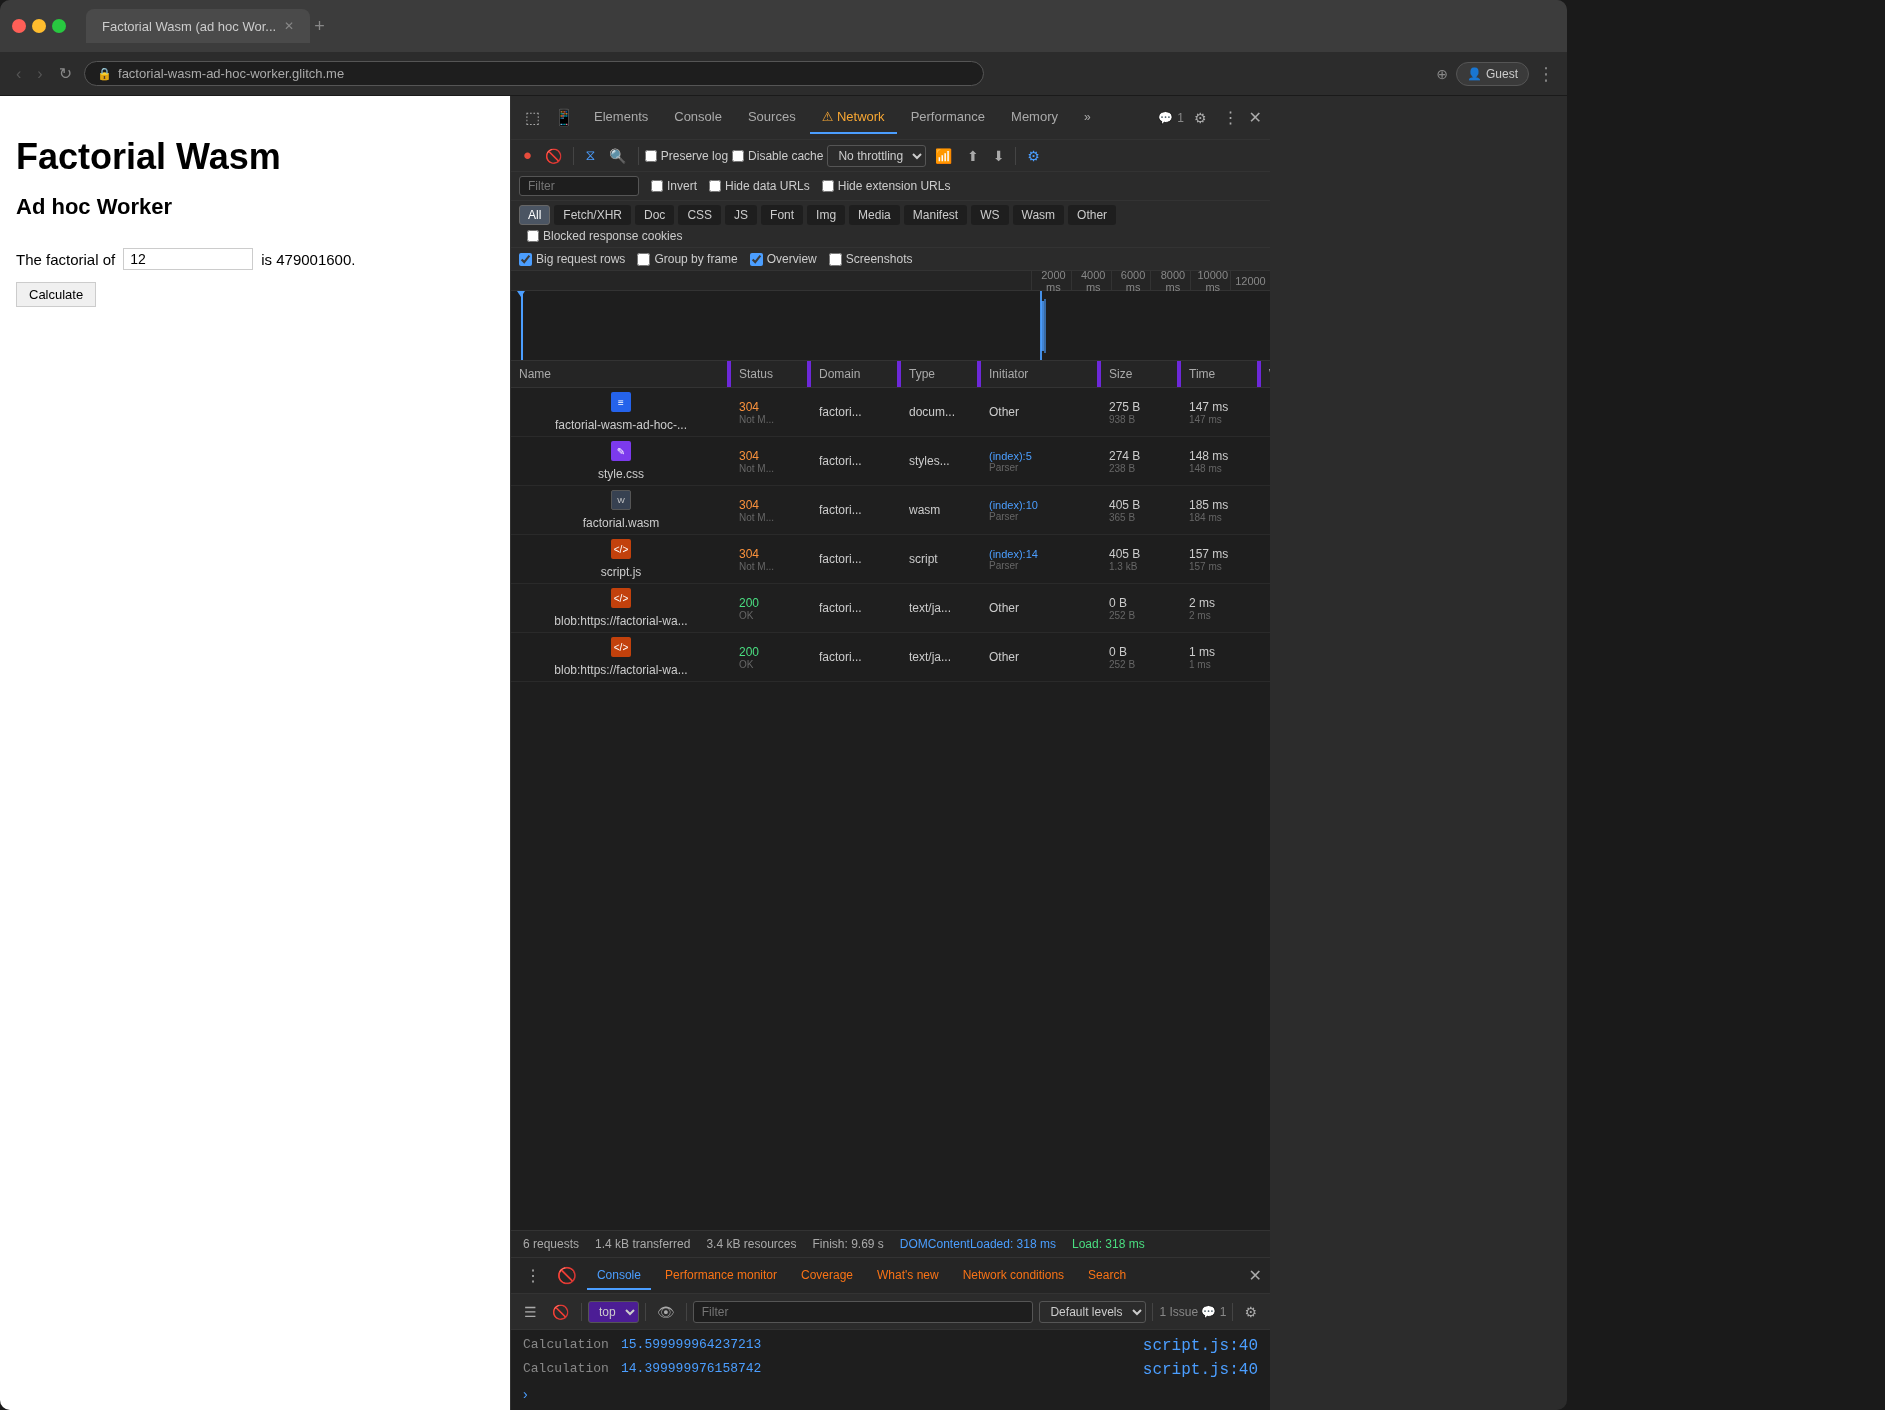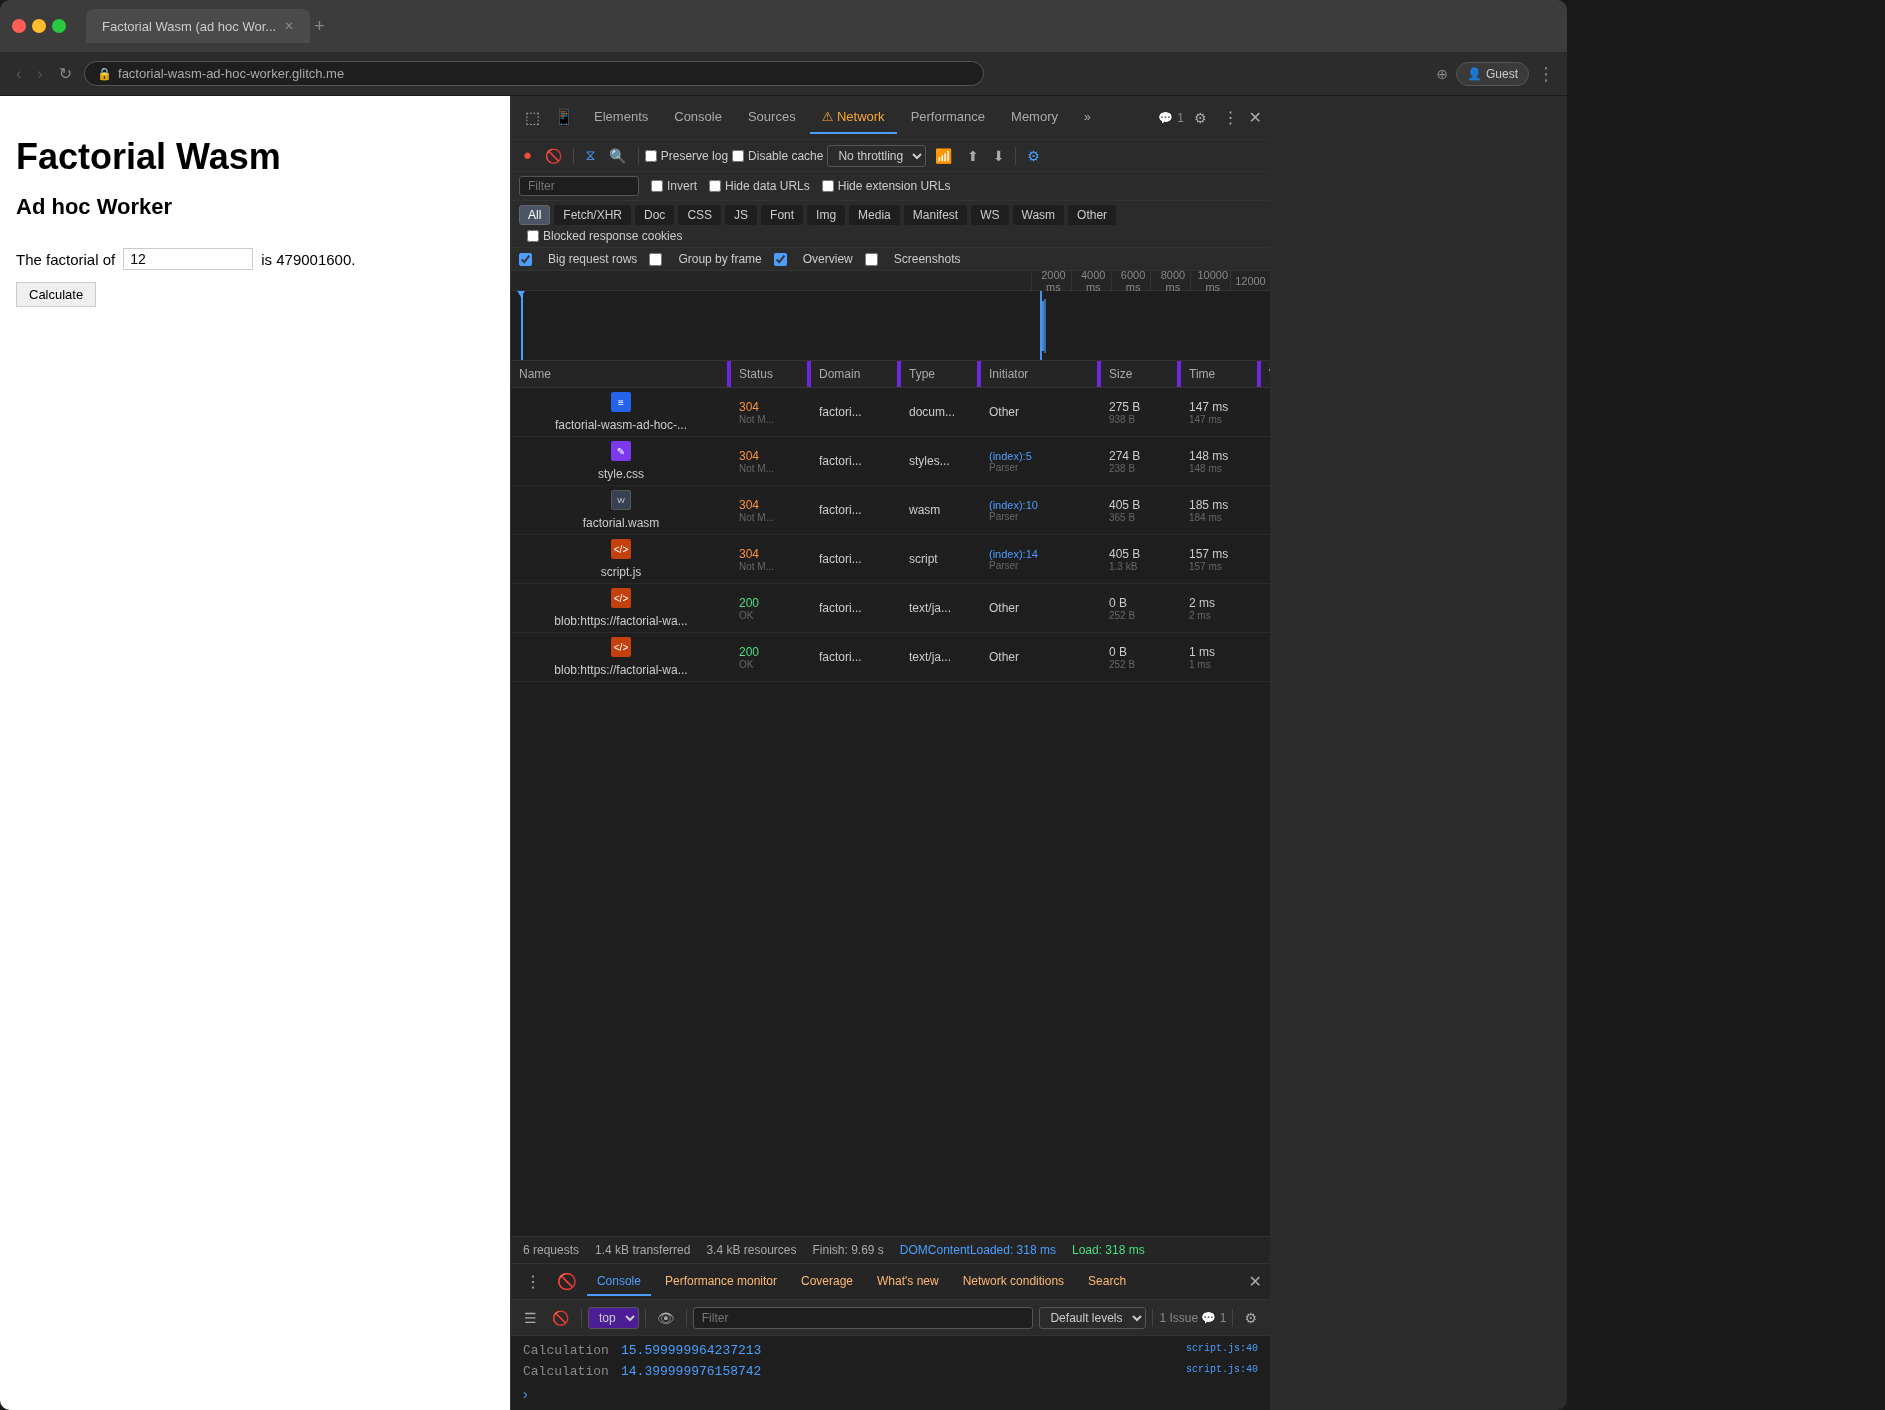--- a/index.html
+++ b/index.html
@@ -63,21 +63,21 @@
 
     
     .filter-row { background: #2b2b2b; border-bottom: 1px solid #333; padding: 4px 8px; display: flex; align-items: center; gap: 4px; flex-wrap: wrap; }
     .f-btn { background: #1e1e1e; border: 1px solid transparent; border-radius: 3px; color: #ccc; font-size: 12px; padding: 2px 8px; cursor: pointer; }
     .f-btn.active { background: #4b5563; border-color: #666; color: #fff; }
     .f-checkbox { color: #ccc; font-size: 12px; display: flex; align-items: center; gap: 4px; cursor: pointer; margin-left: 8px; }
     .f-checkbox input { width: 12px; height: 12px; }
 
     
     .filter-row2 { background: #2b2b2b; border-bottom: 1px solid #333; padding: 4px 8px; display: flex; align-items: center; gap: 12px; }
-    .fr2-item { display: flex; align-items: center; gap: 16px; color: #ccc; font-size: 12px; cursor: pointer; }
+    .fr2-item { display: flex; align-items: center; gap: 4px; color: #ccc; font-size: 12px; cursor: pointer; }
     .fr2-item input { width: 13px; height: 13px; accent-color: #4b9eff; }
 
     
     .timeline-area { background: #1e1e1e; height: 90px; position: relative; border-bottom: 1px solid #333; overflow: hidden; }
     .timeline-ruler { height: 20px; background: #252525; border-bottom: 1px solid #333; display: flex; align-items: center; padding: 0 0 0 520px; }
     .timeline-tick { color: #888; font-size: 11px; flex: 1; text-align: center; border-left: 1px solid #333; padding-left: 4px; height: 100%; display: flex; align-items: center; }
     .timeline-graph { flex: 1; position: relative; }
     .tl-cursor { position: absolute; left: 10px; top: 0; bottom: 0; width: 2px; background: #4b9eff; z-index: 10; }
     .tl-cursor::before { content: ''; position: absolute; top: 0; left: -4px; border: 4px solid transparent; border-top: 6px solid #4b9eff; }
 
@@ -104,35 +104,35 @@
 
     
     .status-bar { background: #252525; border-top: 1px solid #333; padding: 6px 12px; display: flex; align-items: center; gap: 16px; font-size: 12px; color: #aaa; }
     .status-item { white-space: nowrap; }
     .status-dom { color: #4b9eff; }
     .status-load { color: #4ade80; }
 
     
     .console-panel { background: #1e1e1e; border-top: 1px solid #333; display: flex; flex-direction: column; }
     .console-tabs { background: #252525; height: 36px; display: flex; align-items: center; padding: 0 8px; gap: 4px; border-bottom: 1px solid #333; }
-    .console-tab { background: none; border: none; color: #fdba74; font-size: 12px; cursor: pointer; padding: 6px 10px; border-bottom: 2px solid transparent; }
+    .console-tab { background: none; border: none; color: #f97316; font-size: 12px; cursor: pointer; padding: 6px 10px; border-bottom: 2px solid transparent; }
     .console-tab.active { color: #4b9eff; border-bottom: 2px solid #4b9eff; }
     .console-close { margin-left: auto; background: none; border: none; color: #aaa; font-size: 16px; cursor: pointer; }
     .console-toolbar { background: #2b2b2b; border-bottom: 1px solid #333; padding: 4px 8px; display: flex; align-items: center; gap: 6px; height: 36px; }
     .ct-btn { background: none; border: none; color: #aaa; font-size: 14px; cursor: pointer; padding: 3px 5px; }
     .ct-select { background: #4c1d95; border: 1px solid #555; color: #ccc; font-size: 12px; padding: 2px 6px; border-radius: 3px; cursor: pointer; }
     .ct-filter { background: #1e1e1e; border: 1px solid #555; border-radius: 3px; padding: 3px 8px; color: #ccc; font-size: 12px; flex: 1; }
     .ct-levels { background: #2b2b2b; border: 1px solid #555; color: #ccc; font-size: 12px; padding: 2px 6px; border-radius: 3px; }
     .ct-sep { width: 1px; height: 18px; background: #444; }
     .ct-issue { color: #888; font-size: 12px; display: flex; align-items: center; gap: 4px; }
     .console-body { padding: 4px 0; flex: 1; overflow-y: auto; }
     .console-line { display: flex; align-items: flex-start; padding: 3px 12px; font-size: 13px; color: #ccc; font-family: 'Courier New', monospace; }
     .cl-label { color: #888; margin-right: 8px; min-width: 90px; }
     .cl-value { color: #4b9eff; }
-    .cl-source { margin-left: auto; color: #4b9eff; font-size: 10px; }
+    .cl-source { margin-left: auto; color: #4b9eff; font-size: 16px; }
     .console-prompt { padding: 4px 12px; display: flex; align-items: center; }
     .prompt-arrow { color: #4b9eff; margin-right: 8px; font-size: 14px; }
 
     
     ::-webkit-scrollbar { width: 6px; height: 6px; }
     ::-webkit-scrollbar-track { background: #1e1e1e; }
     ::-webkit-scrollbar-thumb { background: #444; border-radius: 3px; }
 
     .sort-asc::after { content: ' ▲'; font-size: 9px; }
     .gear-icon-small { font-size: 14px; color: #aaa; }

